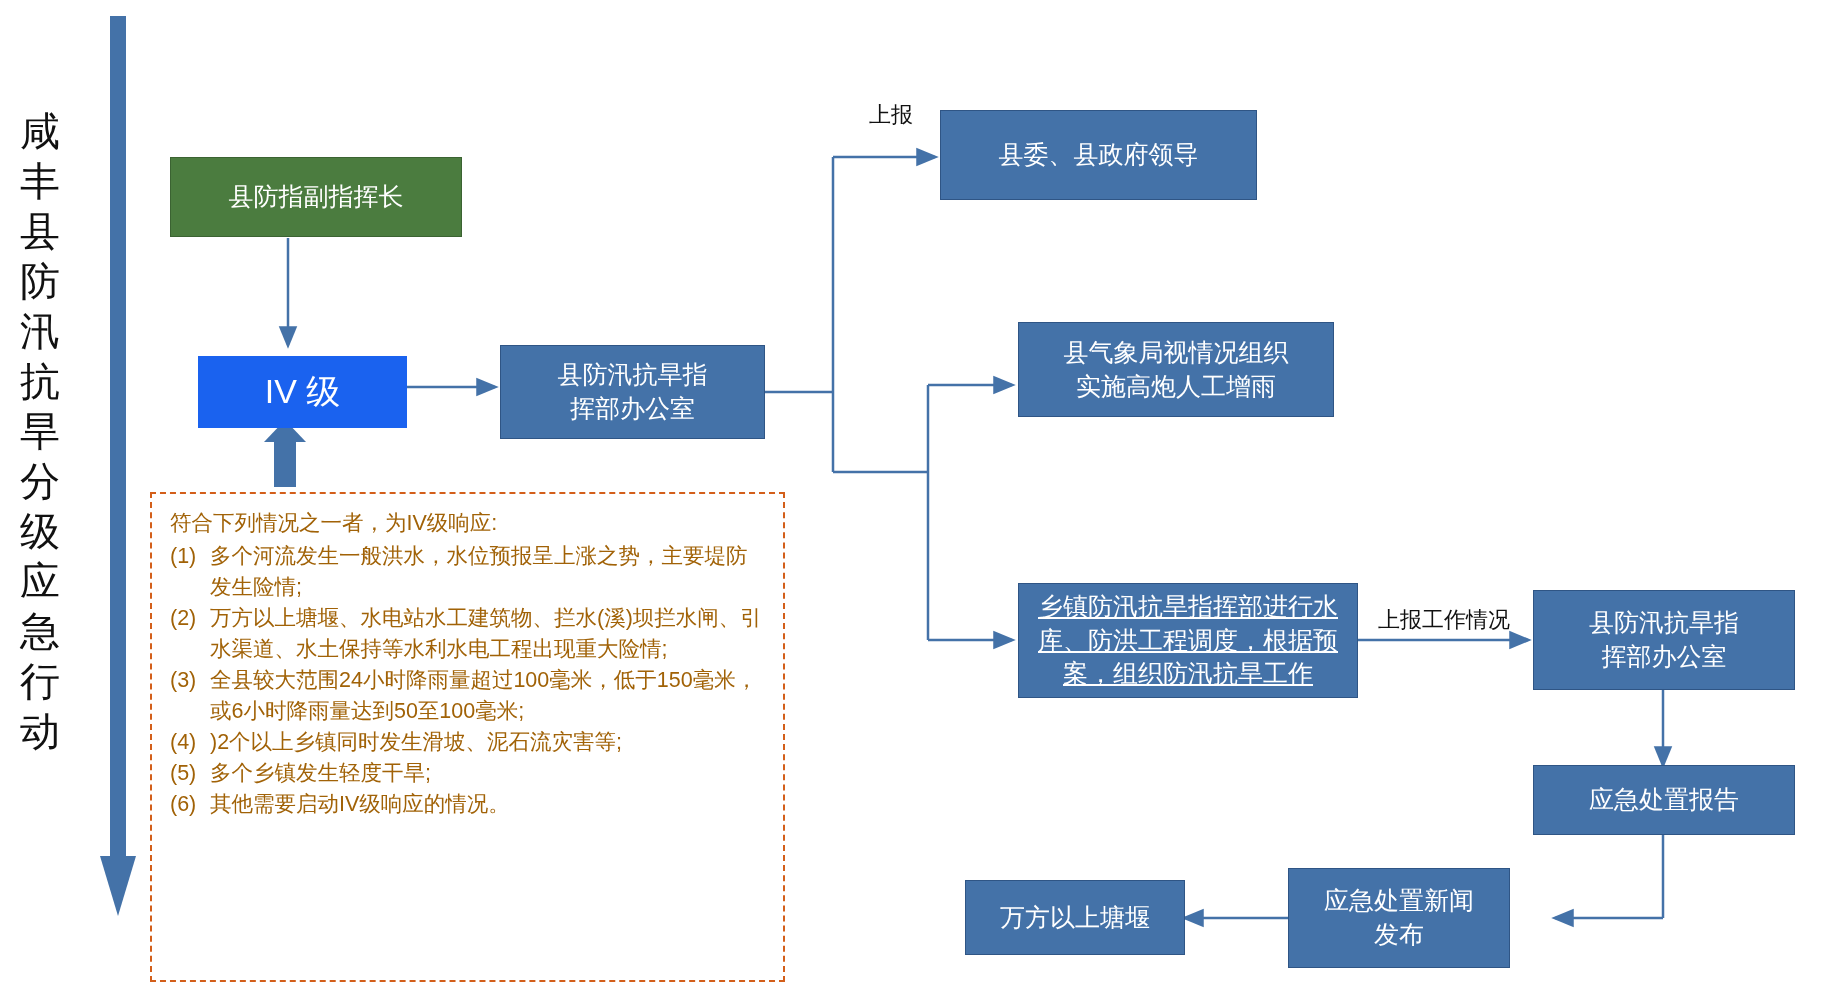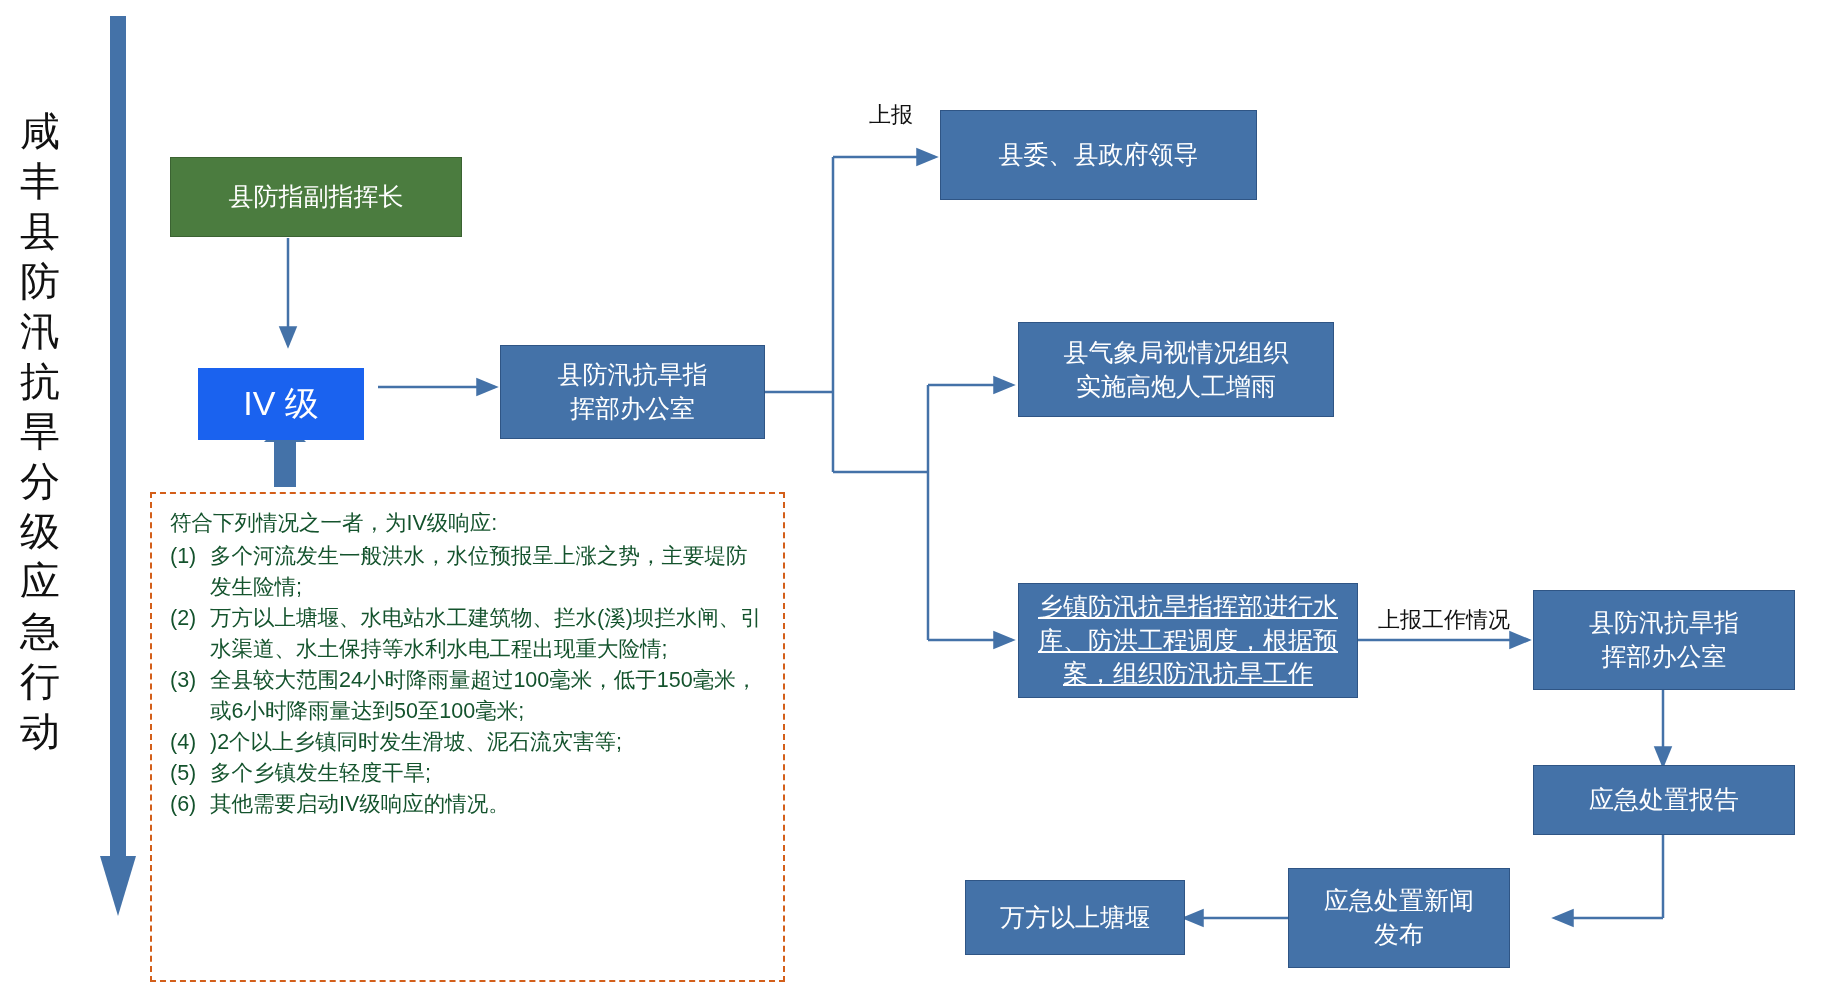--- a/index.html
+++ b/index.html
@@ -63,21 +63,21 @@
     background: #1a62ef;
     border: 1px solid #1a62ef;
     font-size: 34px;
   }
   .criteria {
     position: absolute;
     box-sizing: border-box;
     border: 2px dashed #d35f1a;
     background: #ffffff;
     padding: 14px 18px 10px 18px;
-    color: #14532d;
+    color: #a16207;
     font-size: 21.5px;
     line-height: 1.44;
   }
   .criteria .lead {
     margin: 0 0 2px 0;
   }
   .criteria ol {
     list-style: none;
     margin: 0;
     padding: 0;
@@ -155,21 +155,21 @@
     <line x1="1663" y1="690" x2="1663" y2="765" stroke="#4472a8" stroke-width="2.5" marker-end="url(#ah)"></line>
 
     <line x1="1663" y1="835" x2="1663" y2="918" stroke="#4472a8" stroke-width="2.5"></line>
     <line x1="1663" y1="918" x2="1555" y2="918" stroke="#4472a8" stroke-width="2.5" marker-end="url(#ah)"></line>
 
     <line x1="1288" y1="918" x2="1185" y2="918" stroke="#4472a8" stroke-width="2.5" marker-end="url(#ah)"></line>
   </svg>
 
   <div class="node green" style="left:170px; top:157px; width:292px; height:80px;">县防指副指挥长</div>
 
-  <div class="node vivid" style="left:198px; top:368px; width:166px; height:72px;text-align:right;">IV 级</div>
+  <div class="node vivid" style="left:198px; top:356px; width:209px; height:72px;text-align:right;">IV 级</div>
 
   <div class="node blue" style="left:500px; top:345px; width:265px; height:94px;">县防汛抗旱指
 挥部办公室</div>
 
   <div class="node blue" style="left:940px; top:110px; width:317px; height:90px;">县委、县政府领导</div>
 
   <div class="node blue" style="left:1018px; top:322px; width:316px; height:95px;">县气象局视情况组织
 实施高炮人工增雨</div>
 
   <div class="node blue" style="left:1018px; top:583px; width:340px; height:115px;text-decoration:underline;">乡镇防汛抗旱指挥部进行水

